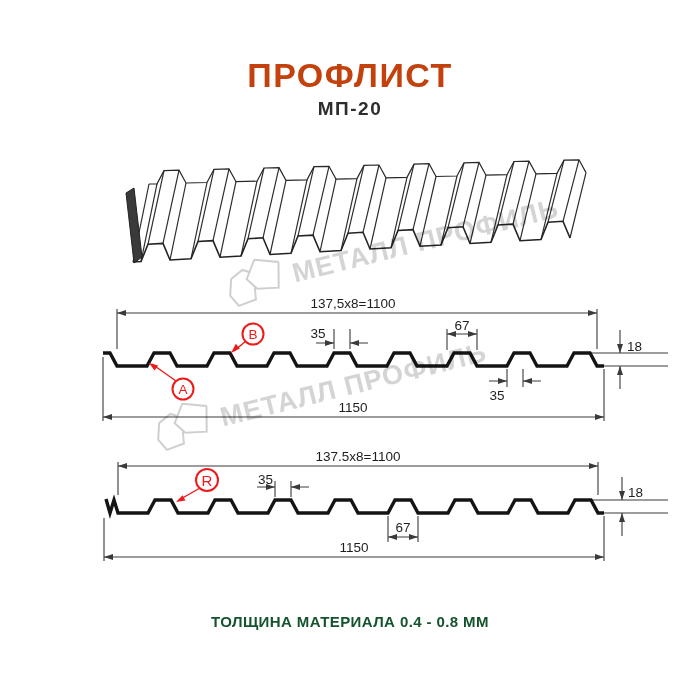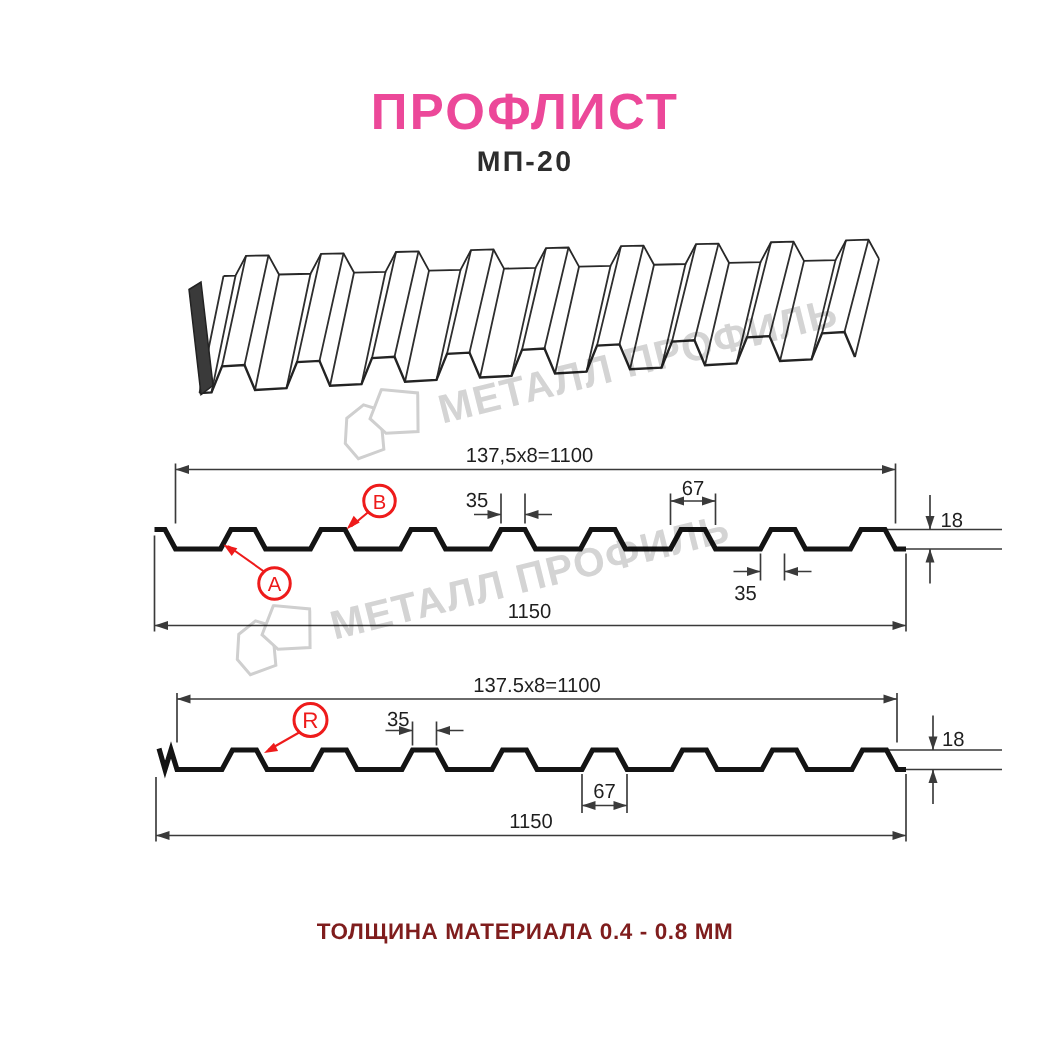--- a/index.html
+++ b/index.html
@@ -2,29 +2,29 @@
 <html><head>
 <meta charset="utf-8">
 <style>
   html,body{margin:0;padding:0;}
   body{
     width:700px;height:700px;position:relative;overflow:hidden;
     background:#ffffff;font-family:"Liberation Sans",sans-serif;
   }
   .title{
     position:absolute;top:56px;left:0;width:700px;text-align:center;
-    font-size:34px;font-weight:bold;letter-spacing:1.5px;color:#ec4899;
+    font-size:34px;font-weight:bold;letter-spacing:1.5px;color:#c2410c;
   }
   .subtitle{
     position:absolute;top:98px;left:0;width:700px;text-align:center;
     font-size:19px;font-weight:700;letter-spacing:1.5px;color:#2d2d2d;
   }
   .footer-note{
     position:absolute;top:613px;left:0;width:700px;text-align:center;
-    font-size:15px;font-weight:600;letter-spacing:.4px;color:#7f1d1d;
+    font-size:15px;font-weight:600;letter-spacing:.4px;color:#14532d;
   }
   #draw{position:absolute;left:0;top:0;z-index:2;}
   .wm{
     position:absolute;display:flex;align-items:center;gap:10px;
     transform:rotate(-14deg);transform-origin:0 0;
     mix-blend-mode:multiply;z-index:5;pointer-events:none;
   }
   .wm-text{
     font-size:27px;font-weight:bold;letter-spacing:1px;white-space:nowrap;
     color:#d4d4d4;

